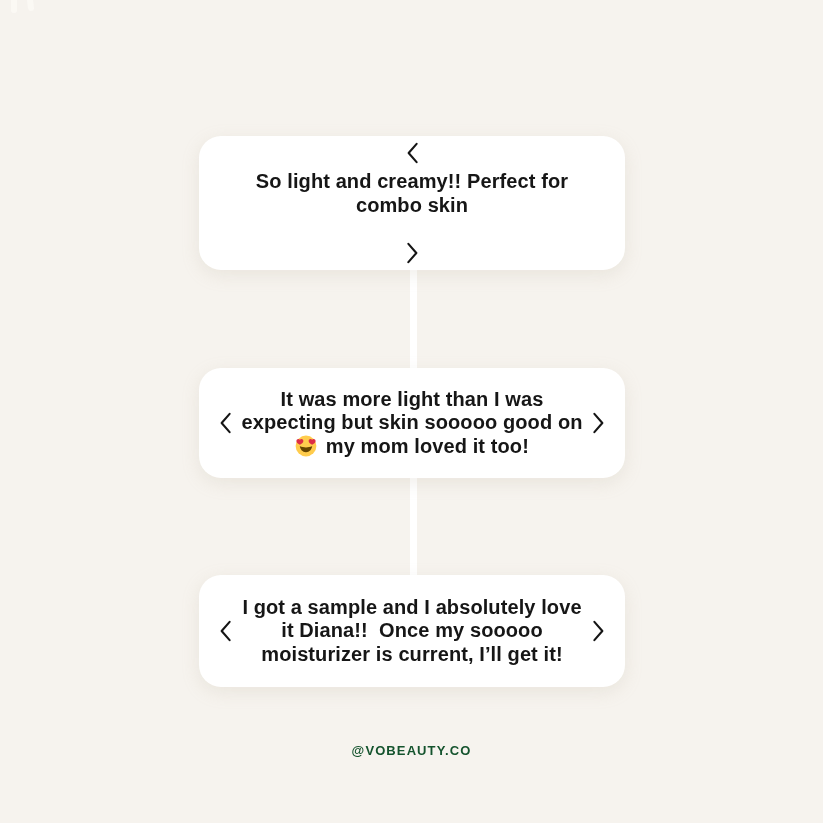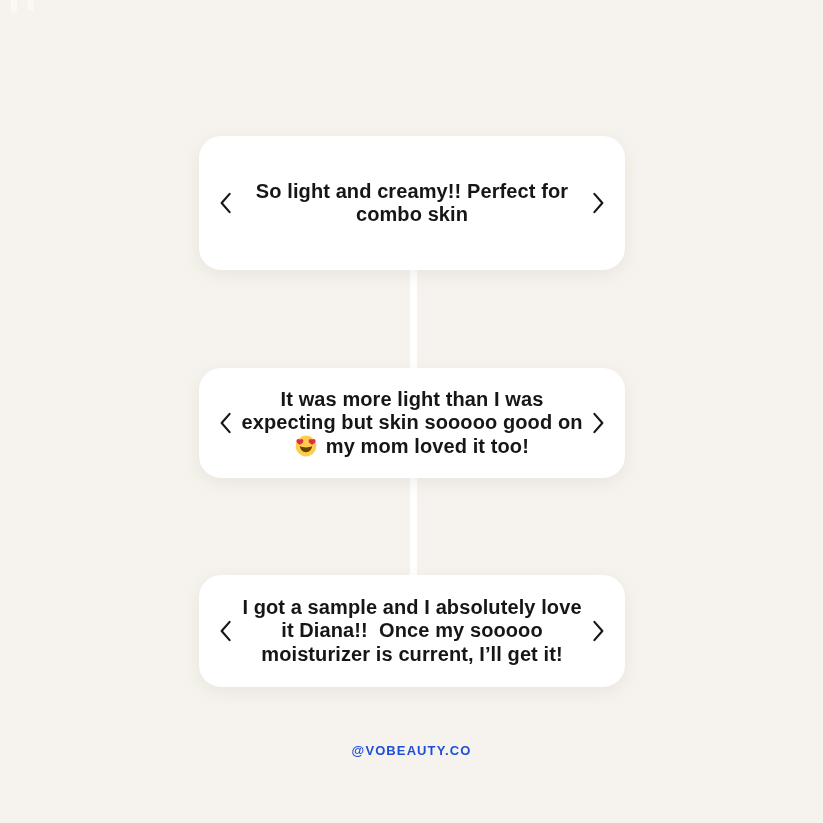--- a/index.html
+++ b/index.html
@@ -31,21 +31,21 @@
     left: 199px;
     width: 426px;
     background: #FFFFFF;
     border-radius: 22px;
     box-shadow: 0 5px 18px rgba(176, 166, 146, 0.18);
     display: flex;
     align-items: center;
     box-sizing: border-box;
     padding: 0 13px;
   }
-  .card-1 { top: 136px; height: 134px; }
+  .card-1 { top: 136px; height: 134px; flex-direction: column; }
   .card-2 { top: 368px; height: 110px; }
   .card-3 { top: 575px; height: 112px; align-items: center; }
   .chev {
     width: 27px;
     height: 34px;
     display: flex;
     align-items: center;
     justify-content: center;
     flex: 0 0 auto;
     cursor: pointer;
@@ -74,21 +74,21 @@
   .emoji svg { width: 22px; height: 22px; display: block; }
   .footer {
     position: absolute;
     top: 743px;
     left: 0;
     width: 100%;
     text-align: center;
     font-size: 13px;
     font-weight: 700;
     letter-spacing: 1.1px;
-    color: #1d4ed8;
+    color: #14532d;
   }
 </style>
 </head>
 <body>
 
 <div class="canvas">
 
   <svg class="decor-mark" width="40" height="16" viewBox="0 0 40 16">
     <path d="M8 0 L8 10" stroke="#FDFBF7" stroke-width="6" stroke-linecap="round" fill="none"></path>
     <path d="M24 0 L25 8" stroke="#FDFBF7" stroke-width="6" stroke-linecap="round" fill="none"></path>

